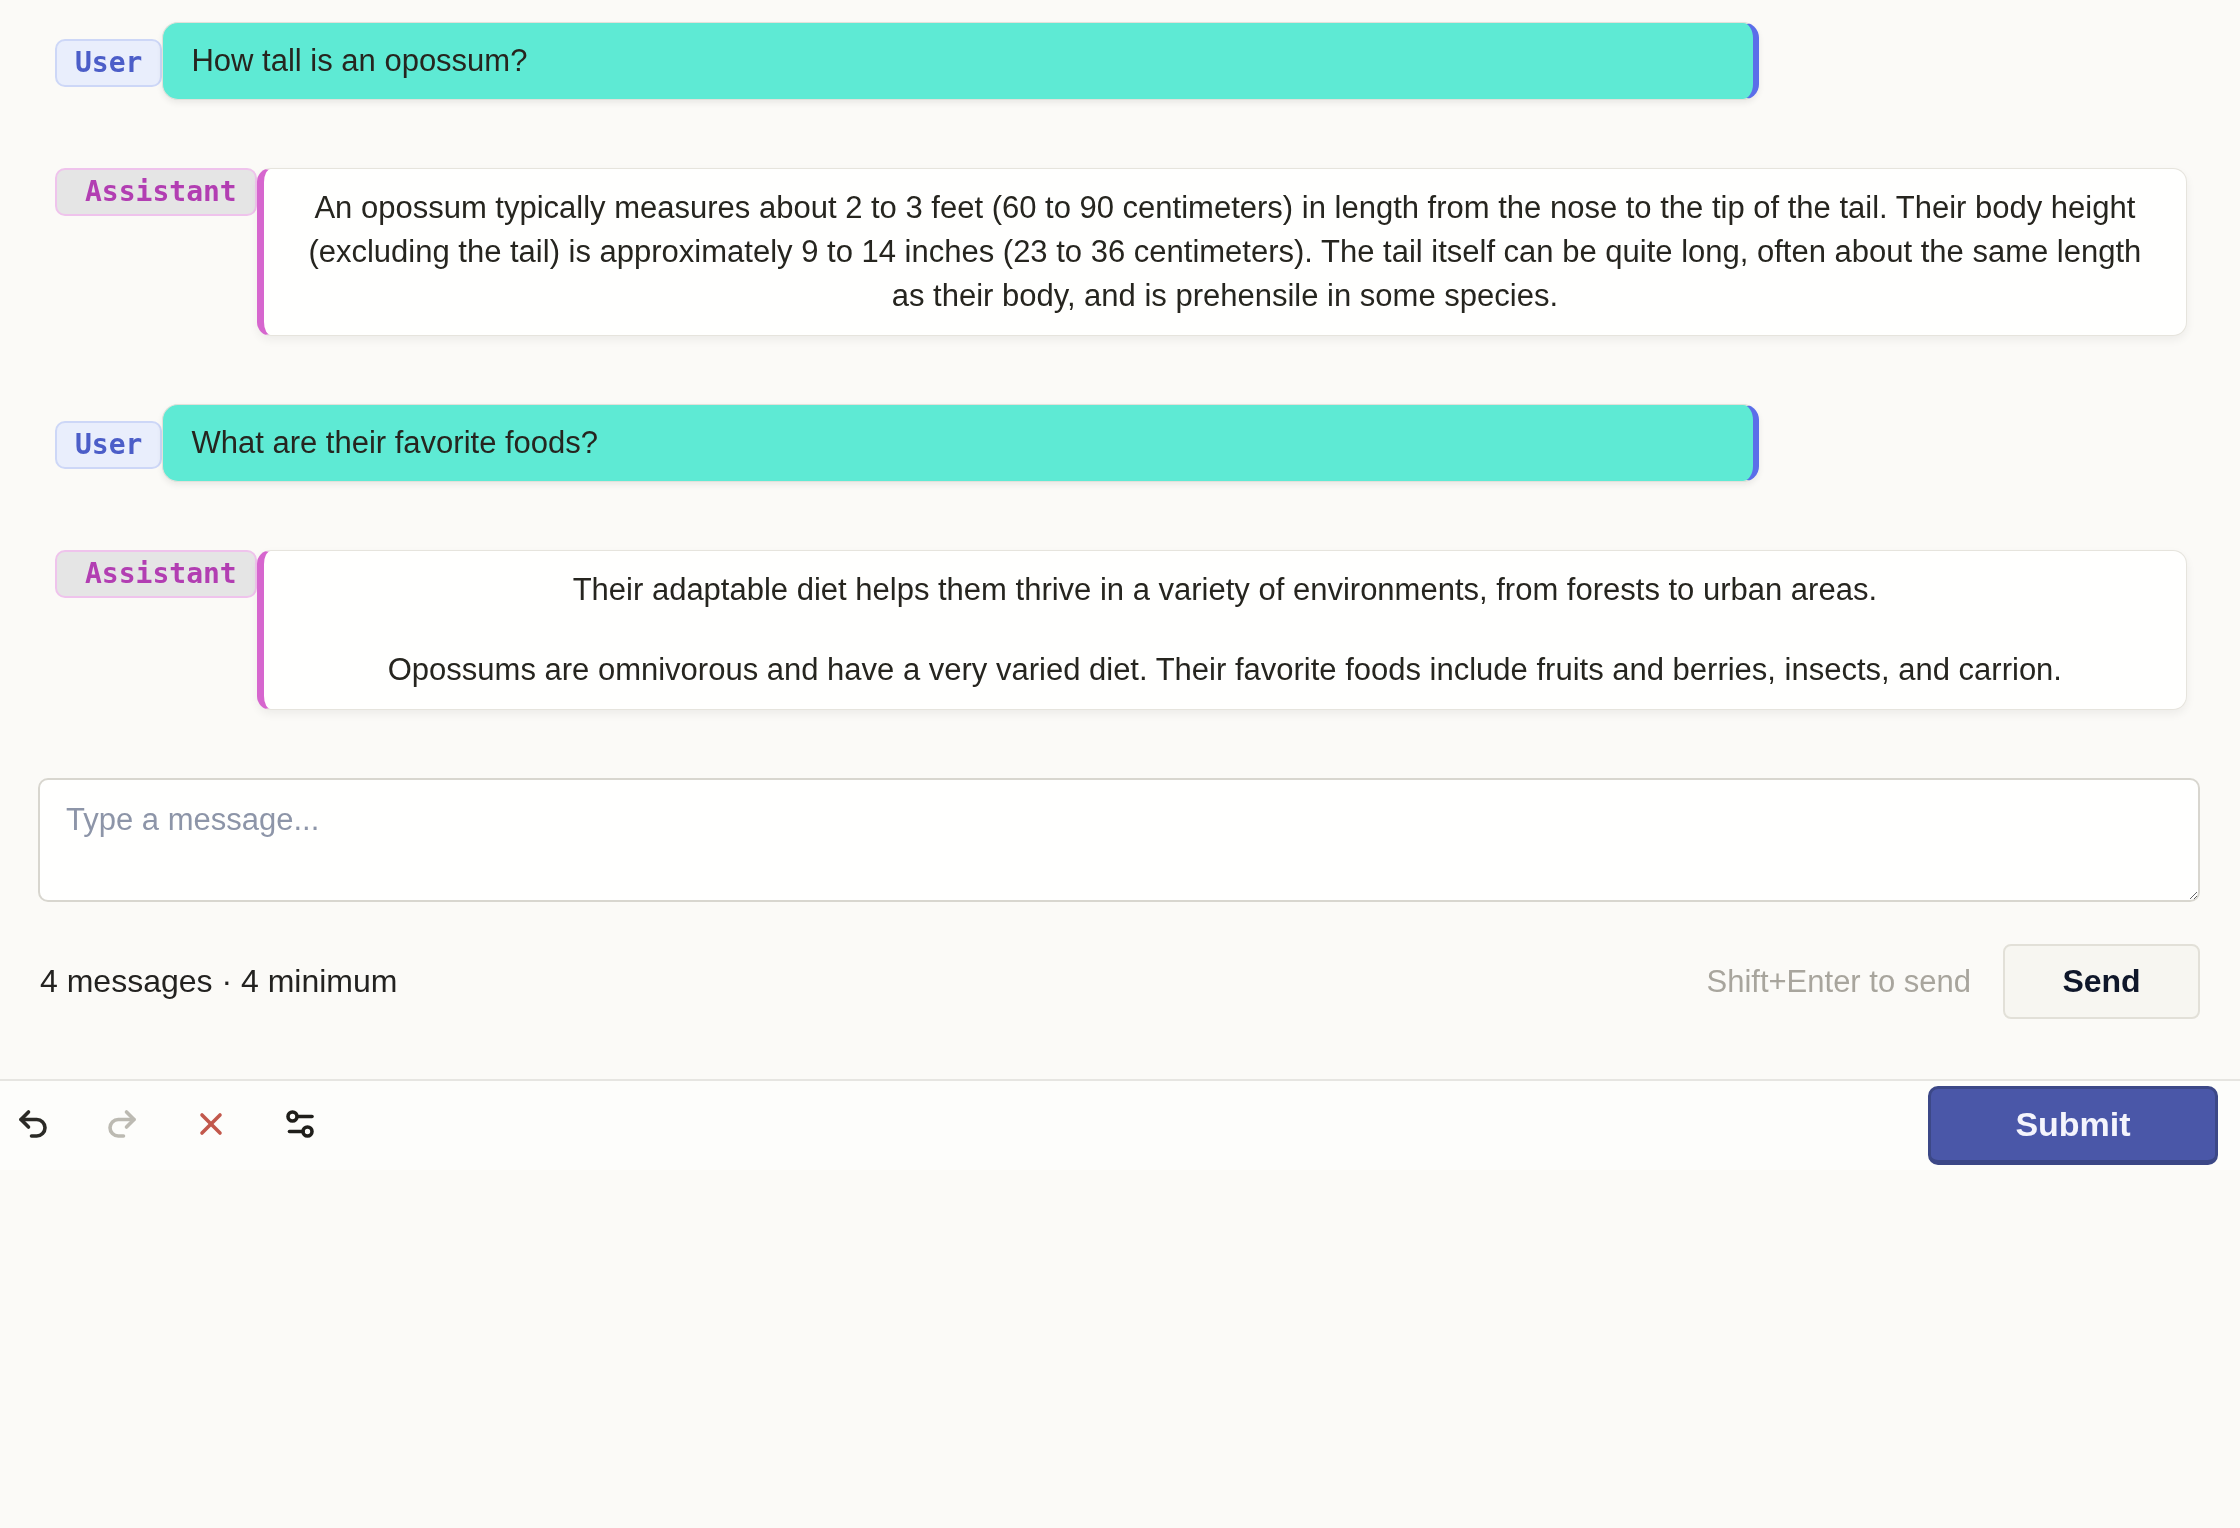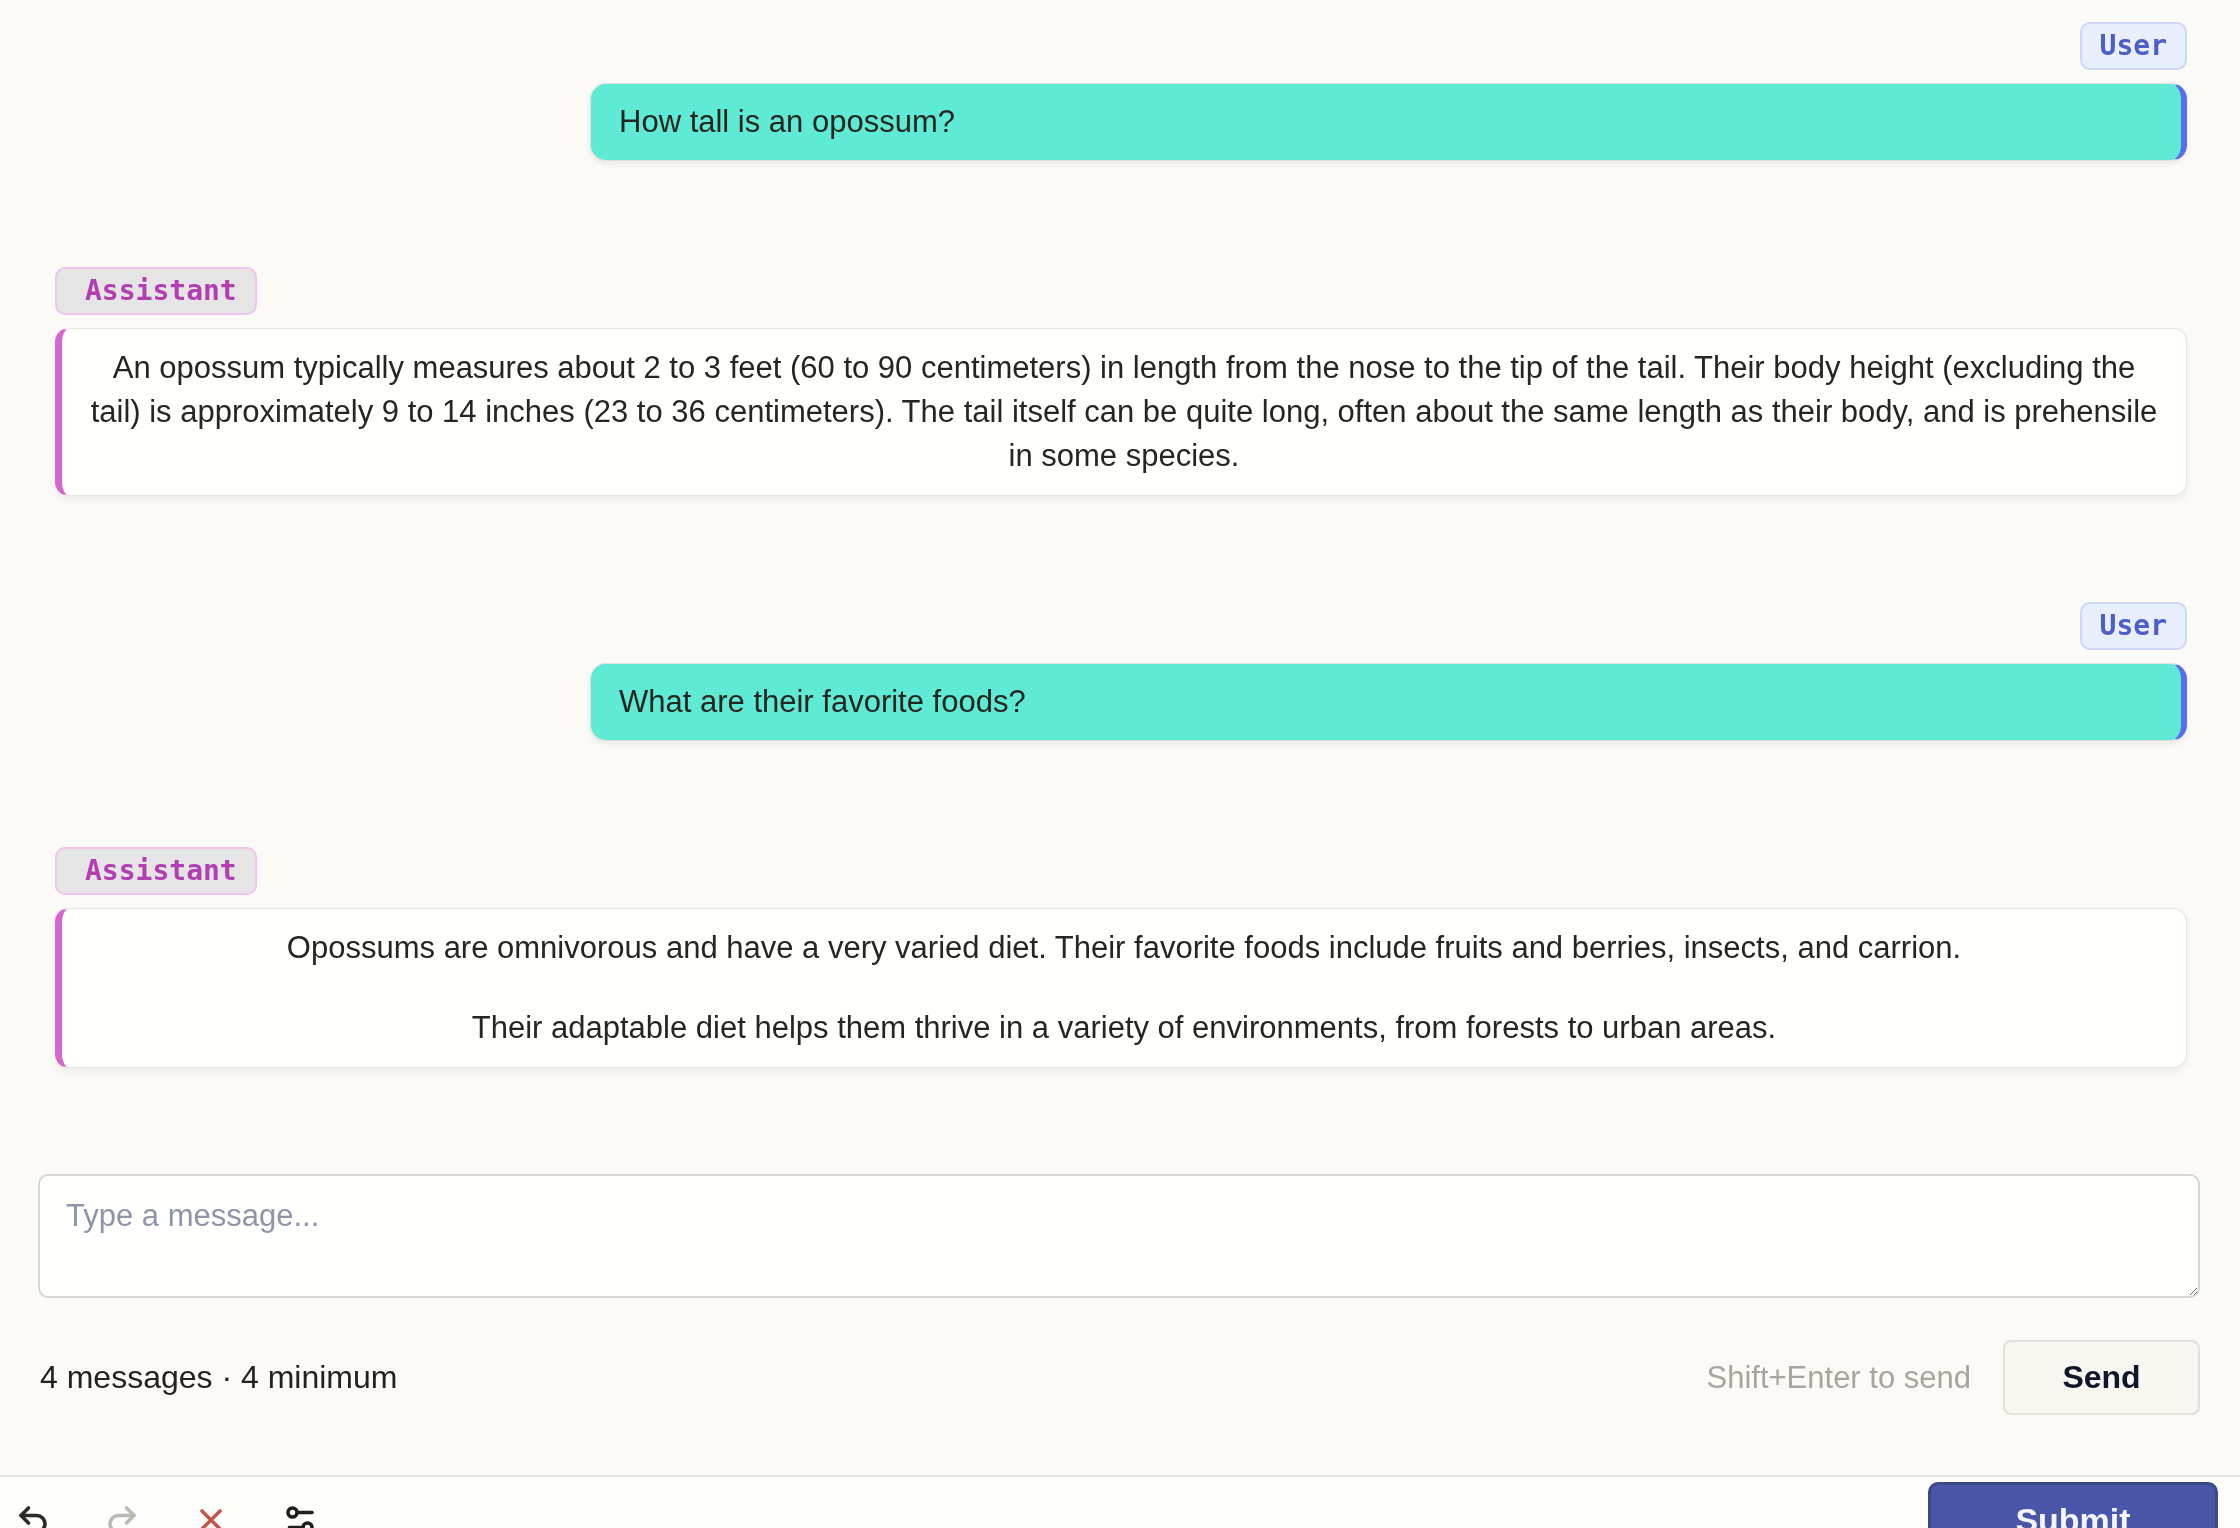--- a/index.html
+++ b/index.html
@@ -5,21 +5,21 @@
   * { margin: 0; padding: 0; box-sizing: border-box; }
   html, body {
     width: 2240px; height: 1528px;
     background: #fbfaf7;
     font-family: "Liberation Sans", sans-serif;
     overflow: hidden;
     color: #26251f;
   }
   .chat { padding: 22px 53px 0 55px; }
 
-  .msg-row { display: flex; flex-direction: column; margin-bottom: 106px; }
+  .msg-row { display: flex; margin-bottom: 68px; }
   .msg-row.user { align-items: flex-end; }
   .msg-row.assistant { align-items: flex-start; }
 
   .badge {
     font-family: "DejaVu Sans Mono", "Liberation Mono", monospace;
     font-weight: bold;
     font-size: 28px; line-height: 30px;
     padding: 7px 18px;
     border-radius: 10px;
     margin-bottom: 13px;
@@ -135,22 +135,22 @@
   <div class="msg-row user">
     <span class="badge user">User</span>
     <div class="bubble user">
       <p>What are their favorite foods?</p>
     </div>
   </div>
 
   <div class="msg-row assistant">
     <span class="badge assistant">Assistant</span>
     <div class="bubble assistant">
+      <p>Their adaptable diet helps them thrive in a variety of environments, from forests to urban areas.</p>
       <p>Opossums are omnivorous and have a very varied diet. Their favorite foods include fruits and berries, insects, and carrion.</p>
-      <p>Their adaptable diet helps them thrive in a variety of environments, from forests to urban areas.</p>
     </div>
   </div>
 
 </div>
 
 <div class="composer">
   <textarea placeholder="Type a message..." style=""></textarea>
 </div>
 
 <div class="composer-footer">

